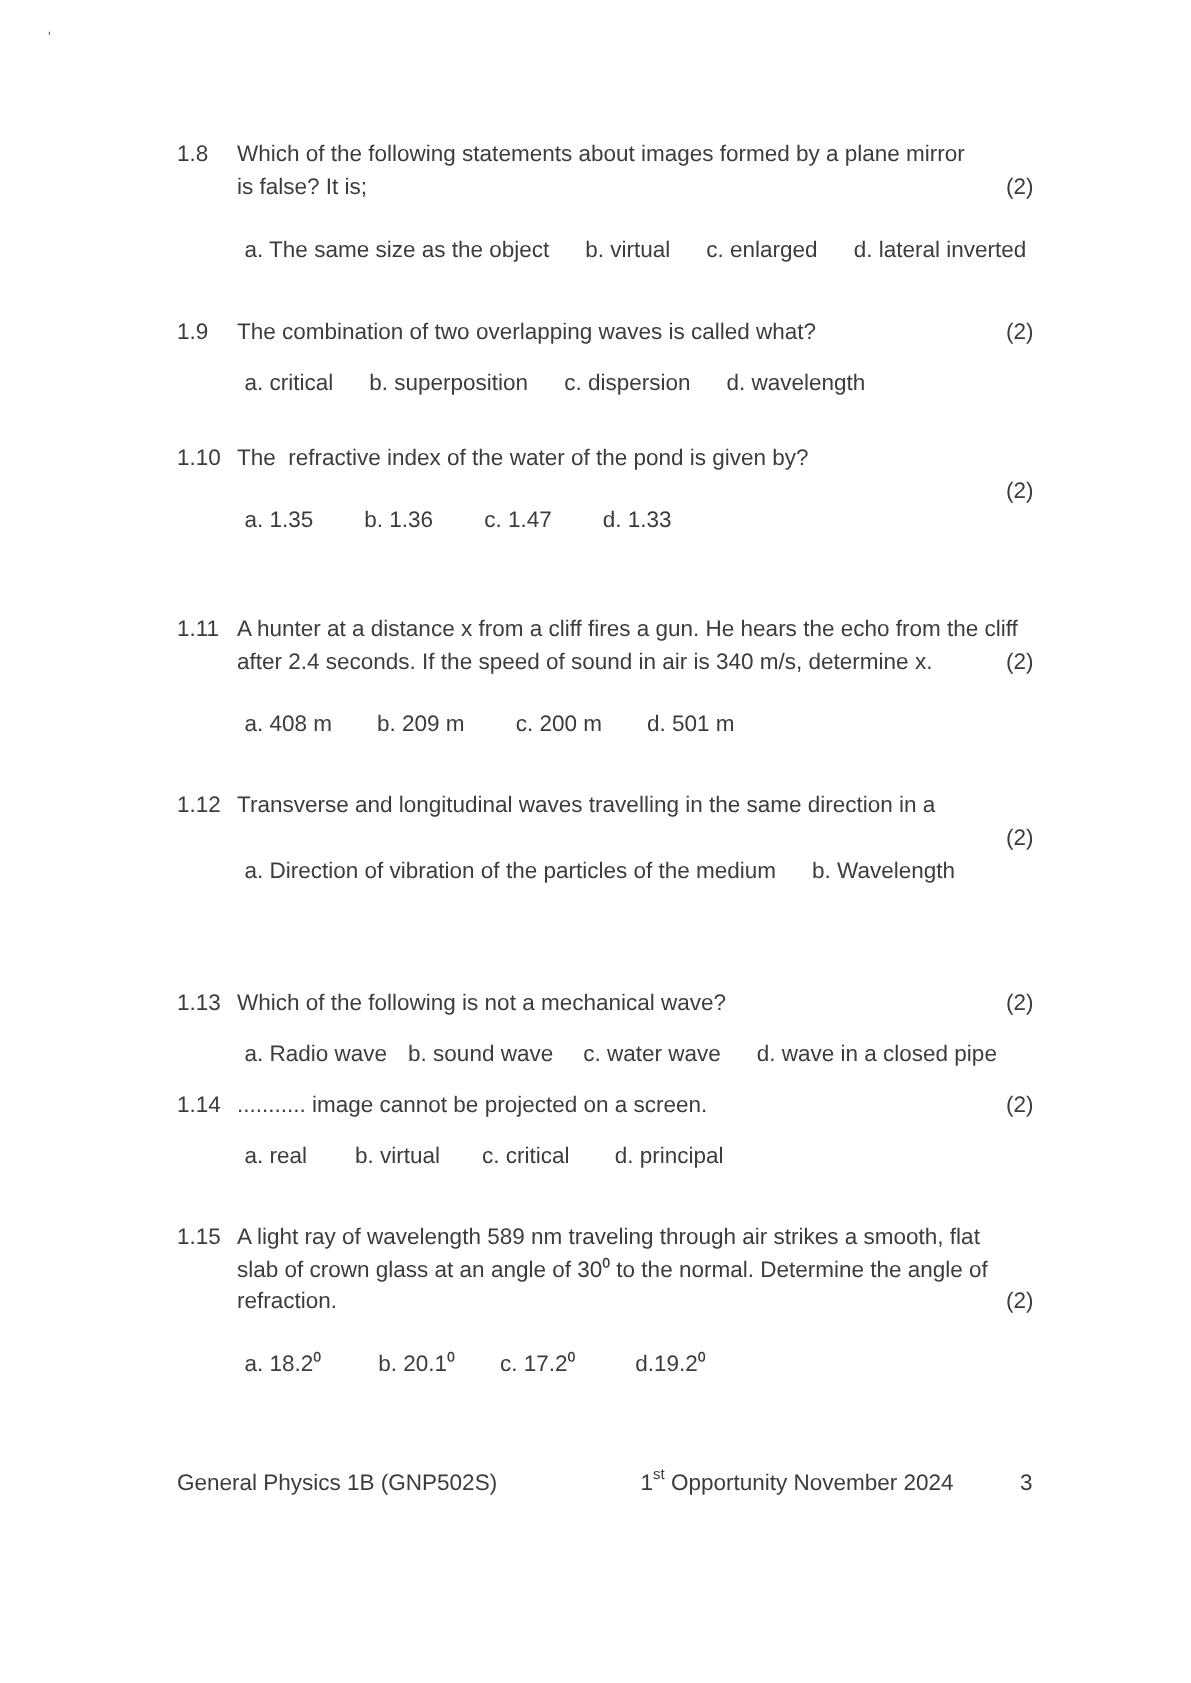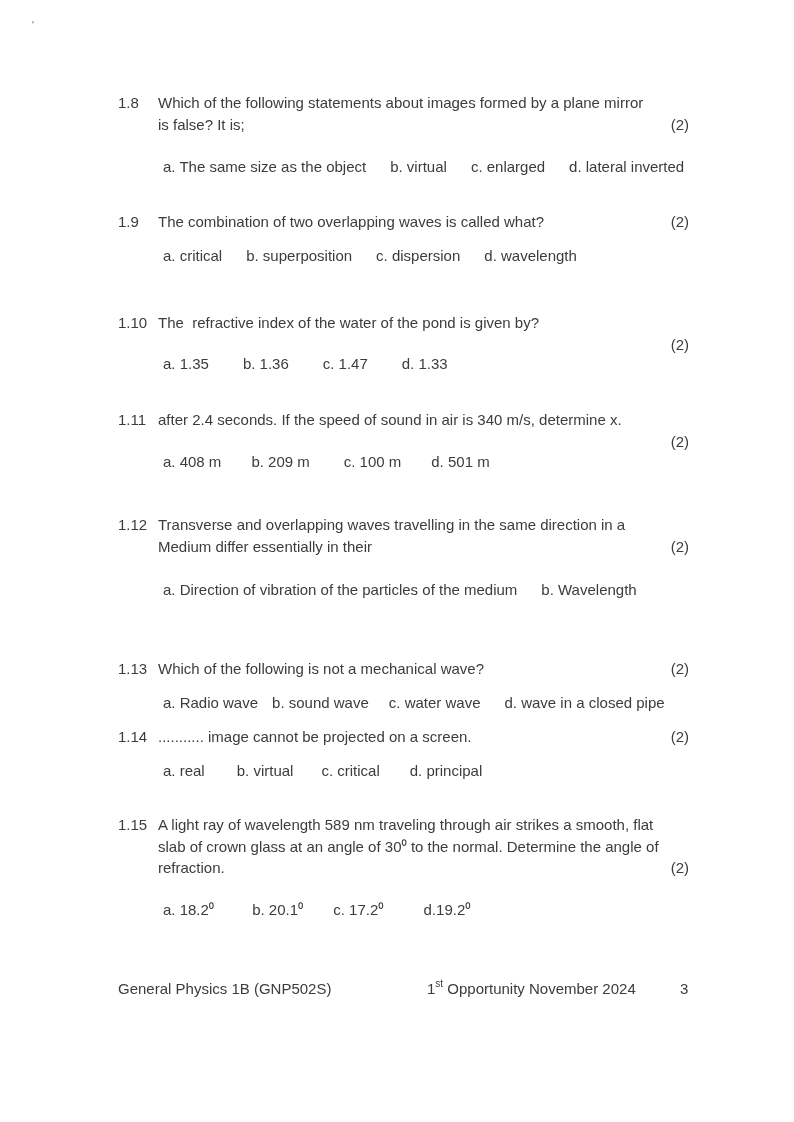--- a/index.html
+++ b/index.html
@@ -100,47 +100,47 @@
     <span class="qnum">1.9</span>
     <div class="qbody">
       <div class="qline">The combination of two overlapping waves is called what?</div>
     </div>
     <span class="marks" style="top:0">(2)</span>
     <div class="opts" style="margin-top:12px">
       <div class="optline"><span class="opt">a. critical</span><span class="opt">b. superposition</span><span class="opt">c. dispersion</span><span class="opt">d. wavelength</span></div>
     </div>
   </div>
 
-  <div class="q" style="top:312px">
+  <div class="q" style="top:295px">
     <span class="qnum">1.10</span>
     <div class="qbody">
       <div class="qline">The  refractive index of the water of the pond is given by?</div>
     </div>
     <span class="marks" style="top:21.5px">(2)</span>
     <div class="opts" style="margin-top:19px">
       <div class="optline"><span class="opt" style="margin-right:34px">a. 1.35</span><span class="opt" style="margin-right:34px">b. 1.36</span><span class="opt" style="margin-right:34px">c. 1.47</span><span class="opt">d. 1.33</span></div>
     </div>
   </div>
 
   <div class="q" style="top:409px">
     <span class="qnum">1.11</span>
     <div class="qbody">
+      <div class="qline">A hunter at a distance x from a cliff fires a gun. He hears the echo from the cliff</div>
       <div class="qline">after 2.4 seconds. If the speed of sound in air is 340 m/s, determine x.</div>
     </div>
     <span class="marks" style="top:21.5px">(2)</span>
     <div class="opts" style="margin-top:20px">
-      <div class="optline"><span class="opt" style="margin-right:30px">a. 408 m</span><span class="opt" style="margin-right:34px">b. 209 m</span><span class="opt" style="margin-right:30px">c. 100 m</span><span class="opt">d. 501 m</span></div>
+      <div class="optline"><span class="opt" style="margin-right:30px">a. 408 m</span><span class="opt" style="margin-right:34px">b. 209 m</span><span class="opt" style="margin-right:30px">c. 200 m</span><span class="opt">d. 501 m</span></div>
     </div>
   </div>
 
-  <div class="q" style="top:514px">
+  <div class="q" style="top:526px">
     <span class="qnum">1.12</span>
     <div class="qbody">
-      <div class="qline">Transverse and overlapping waves travelling in the same direction in a</div>
-      <div class="qline">Medium differ essentially in their</div>
+      <div class="qline">Transverse and longitudinal waves travelling in the same direction in a</div>
     </div>
     <span class="marks" style="top:21.5px">(2)</span>
     <div class="opts" style="margin-top:22px">
       <div class="optline"><span class="opt">a. Direction of vibration of the particles of the medium</span><span class="opt">b. Wavelength</span></div>
     </div>
   </div>
 
   <div class="q" style="top:658px">
     <span class="qnum">1.13</span>
     <div class="qbody">

